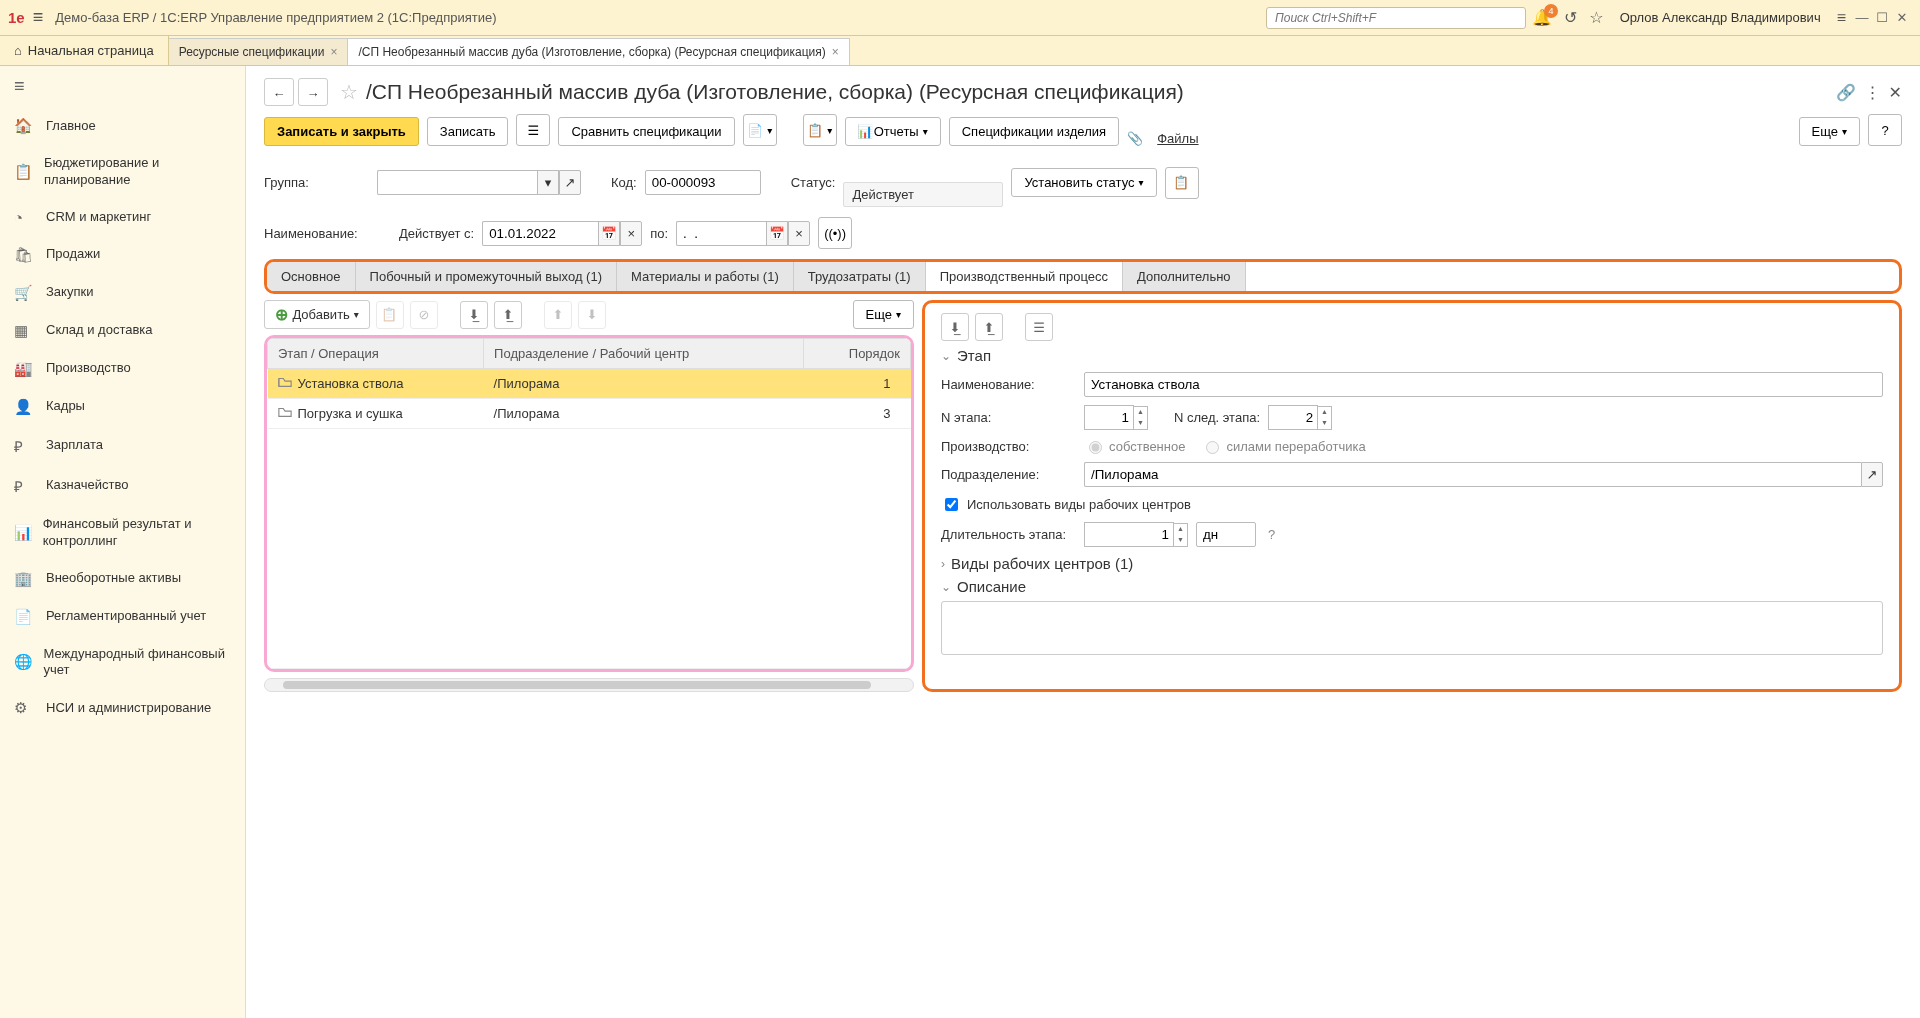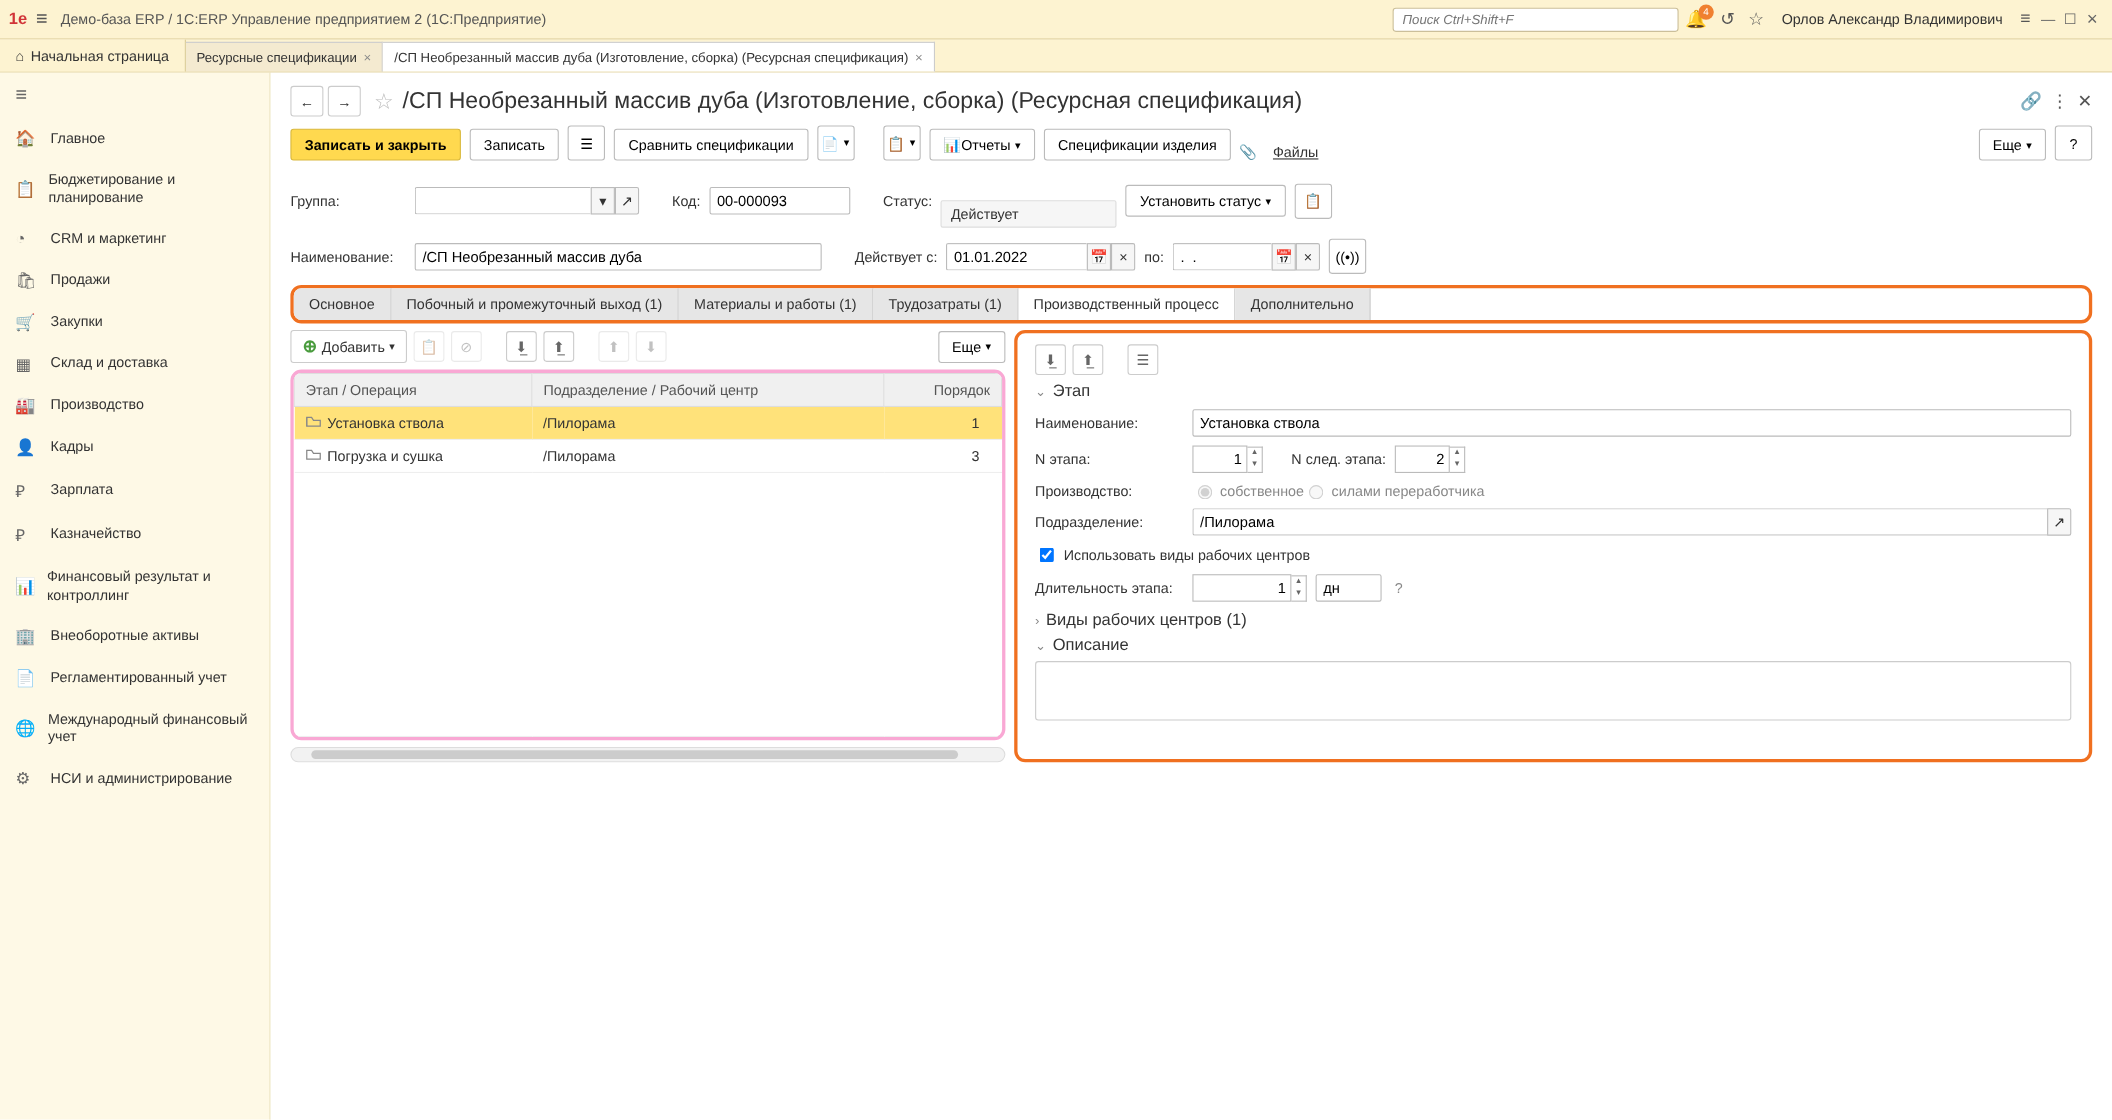--- a/index.html
+++ b/index.html
@@ -49,21 +49,21 @@
 .btn { border: 1px solid #bbb; background: #fff; padding: 6px 12px; border-radius: 3px; cursor: pointer; font-size: 13px; display: inline-flex; align-items: center; }
 .btn-yellow { background: #ffd94f; border-color: #d9b83c; font-weight: bold; }
 .btn-icon { width: 34px; height: 32px; padding: 0; justify-content: center; }
 .caret { margin-left: 4px; font-size: 10px; }
 .tb-spacer { flex: 1; }
 .link-t { text-decoration: underline; cursor: pointer; margin: 0 6px; }
 
 .form-row { display: flex; align-items: center; gap: 8px; margin-bottom: 10px; flex-wrap: wrap; }
 .lbl { min-width: 105px; color: #333; }
 .input { border: 1px solid #bbb; padding: 4px 6px; border-radius: 2px; background: #fff; }
-.input-sm { width: 128px; }
+.input-sm { width: 116px; }
 .combo { display: inline-flex; }
 .combo .input { border-right: none; border-radius: 2px 0 0 2px; }
 .combo-btn { width: 22px; border: 1px solid #bbb; background: #f6f6f6; display: flex; align-items: center; justify-content: center; cursor: pointer; }
 .combo-btn:last-child { border-radius: 0 2px 2px 0; }
 .readonly { background: #f6f6f6; border: 1px solid #ddd; padding: 4px 8px; min-width: 160px; border-radius: 2px; margin-top: 24px; }
 
 
 .detail-tabs { display: flex; border: 3px solid #f07020; border-radius: 10px; overflow: hidden; margin-bottom: 6px; }
 .dtab { padding: 7px 14px; background: #e6e6e6; border-right: 1px solid #ccc; cursor: pointer; font-size: 13px; }
 .dtab.active { background: #fff; }
@@ -90,21 +90,21 @@
 
 .sect-hdr { display: flex; align-items: center; margin: 6px 0; font-size: 15px; color: #333; cursor: pointer; }
 .sect-chev { margin-right: 6px; color: #888; font-size: 12px; }
 .prop-row { display: flex; align-items: center; margin: 8px 0; gap: 8px; }
 .prop-lbl { width: 135px; color: #333; }
 .prop-input { border: 1px solid #bbb; padding: 4px 6px; flex: 1; border-radius: 2px; }
 .spin { display: flex; align-items: center; }
 .spin input { width: 50px; text-align: right; border: 1px solid #bbb; padding: 4px; }
 .spin-btns { display: flex; flex-direction: column; border: 1px solid #bbb; border-left: none; }
 .spin-btns span { height: 11px; font-size: 7px; line-height: 7px; padding: 1px 3px; cursor: pointer; color: #666; }
-.radio-group { display: flex; gap: 0; align-items: flex-start; }
+.radio-group { display: flex; gap: 16px; align-items: flex-start; }
 .radio-opt { display: flex; align-items: center; gap: 4px; color: #888; }
 .check-row { display: flex; align-items: center; gap: 6px; }
 .desc-box { border: 1px solid #ccc; height: 54px; border-radius: 3px; }
 .q-mark { color: #888; margin-left: 4px; }
 .clip { color: #888; }
 .hscroll { height: 14px; background: #f2f2f2; border: 1px solid #ddd; border-radius: 7px; margin-top: 6px; position: relative; }
 .hscroll-thumb { position: absolute; left: 18px; right: 42px; top: 2px; bottom: 2px; background: #ccc; border-radius: 5px; }
 </style>
 </head>
 <body>
@@ -253,21 +253,20 @@
       <span class="readonly">Действует</span>
       <button class="btn">
           <span>Установить статус</span>
           <span class="caret">▾</span>
         </button>
       <button class="btn btn-icon">📋</button>
     </div>
 
     <div class="form-row">
       <span class="lbl">Наименование:</span>
-      <input class="input" style="width: 370px;" value="/СП Необрезанный массив дуба">
       <span style="width:14px"></span>
       <span>Действует с:</span>
       <span class="combo">
         <input class="input input-sm" value="01.01.2022" style="">
         <span class="combo-btn">📅</span>
         <span class="combo-btn">×</span>
       </span>
       <span>по:</span>
       <span class="combo">
         <input class="input" style="width: 90px;" value=".  .">

